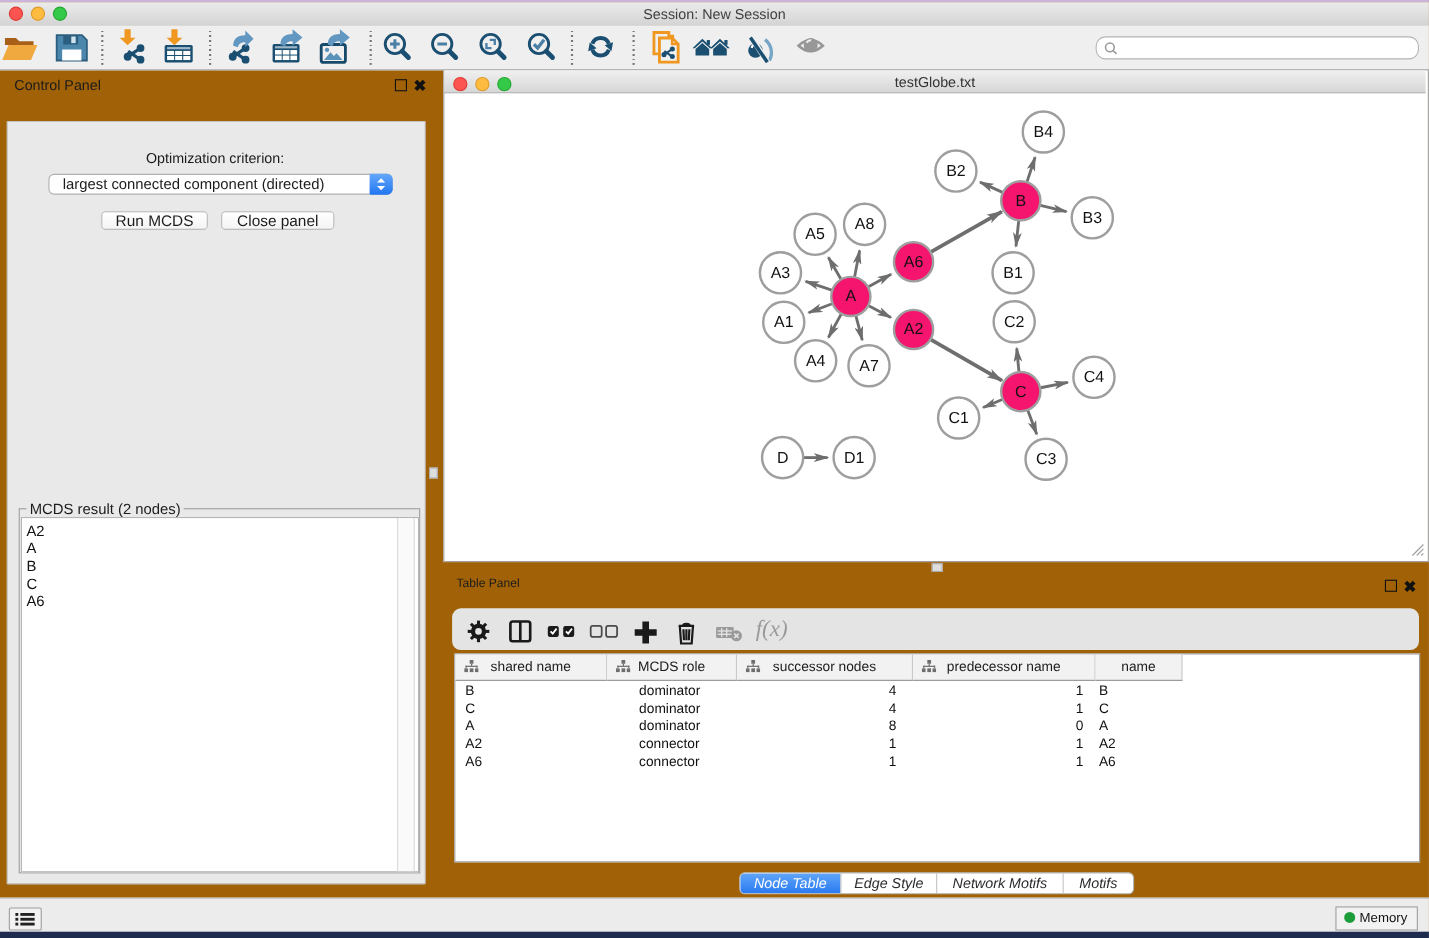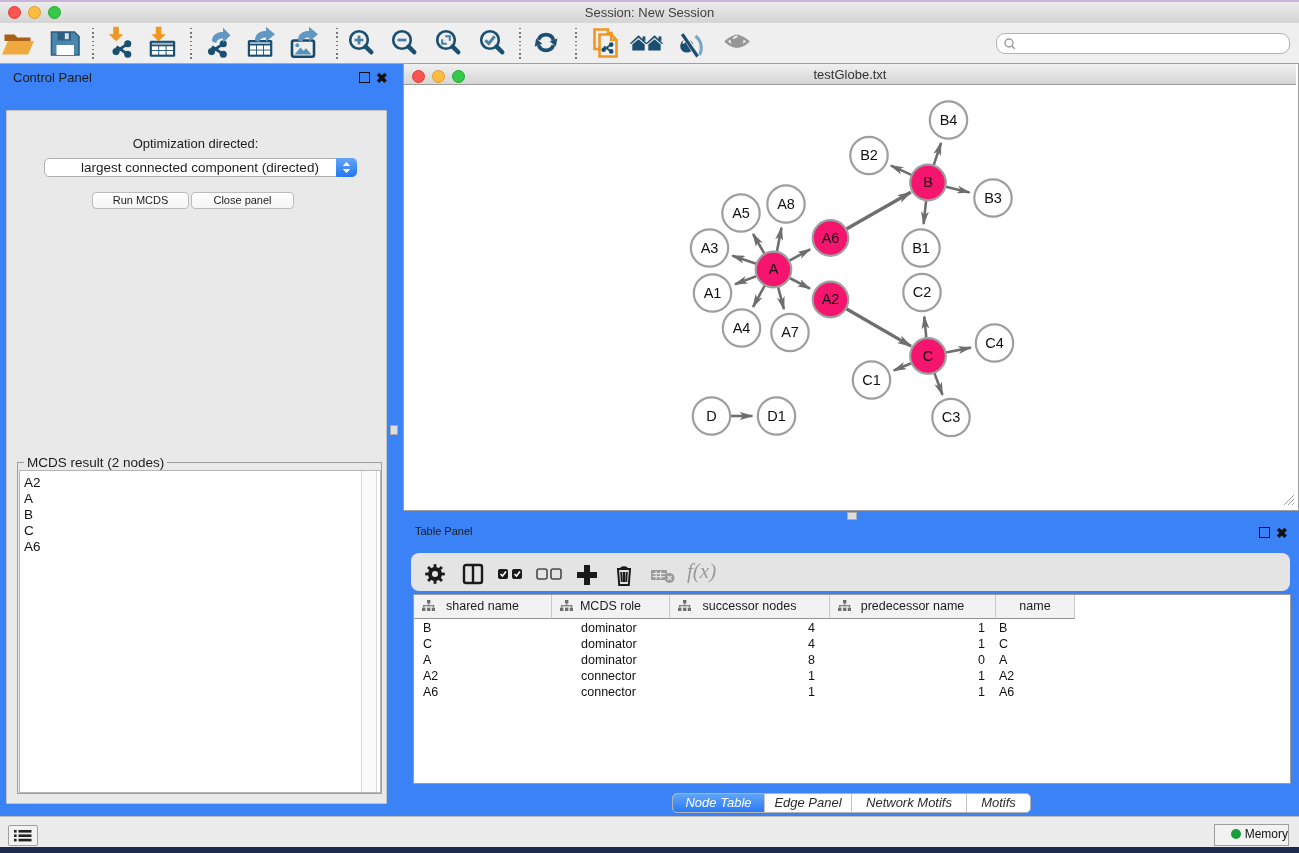--- a/index.html
+++ b/index.html
@@ -1,19 +1,19 @@
 <!DOCTYPE html>
 <html><head><meta charset="utf-8">
 <style>
   html,body{margin:0;padding:0;}
   body{width:1299px;height:853px;overflow:hidden;font-family:"Liberation Sans",sans-serif;background:#cbb3da;-webkit-font-smoothing:antialiased;}
   #app{position:absolute;left:0;top:0;width:1299px;height:853px;}
   .abs{position:absolute;}
   
-  #win{position:absolute;left:0;top:2px;width:1299px;height:845px;background:#3b82f6;}
+  #win{position:absolute;left:0;top:2px;width:1299px;height:845px;background:#a16207;}
   #titlebar{position:absolute;left:0;top:0;width:1299px;height:21px;background:linear-gradient(#ebebeb,#d4d4d4);border-bottom:1px solid #b6b6b6;}
   .tl{position:absolute;top:4px;width:11px;height:11px;border-radius:50%;}
   .t1{left:8px;background:#fc5450;border:0.5px solid #dd3b36;}
   .t2{left:28px;background:#fdbc40;border:0.5px solid #de9c2b;}
   .t3{left:48px;background:#35c94a;border:0.5px solid #24a732;}
   #wtitle{position:absolute;top:3px;left:0;width:100%;text-align:center;font-size:13px;color:#404040;}
   #toolbar{position:absolute;left:0;top:21px;width:1299px;height:40px;background:#efefef;border-bottom:1px solid #a8a8a8;}
   .sep{position:absolute;top:5px;height:31px;width:1.5px;background:repeating-linear-gradient(#777 0 1.5px,rgba(0,0,0,0) 1.5px 4.2px);}
   .tbi{position:absolute;top:2px;}
   #searchbox{position:absolute;left:996px;top:10px;width:292px;height:19px;background:#fff;border:1px solid #b4b4b4;border-radius:9px;}
@@ -22,23 +22,23 @@
   .dockic{position:absolute;width:9px;height:9px;border:1.6px solid #111;}
   .xic{font-size:14px;font-weight:bold;color:#111;line-height:1;}
   #cpPanel{position:absolute;left:6px;top:108px;width:379px;height:692px;background:#e9e9e9;border:1px solid #c4c4c4;border-radius:1px;}
   .seg{position:absolute;display:flex;background:#fff;border:1px solid #b3b3b3;border-radius:5px;height:18px;overflow:hidden;}
   .seg div{font-size:13px;color:#2b2b2b;text-align:center;line-height:18px;border-right:1px solid #c4c4c4;}
   .seg div:last-child{border-right:none;}
   .seg.bt div{line-height:18px;}
   .seg .sel{background:linear-gradient(#60a5f9,#2a7af2);color:#fff;}
   #optlab{position:absolute;left:0;top:134px;width:391px;text-align:center;font-size:13px;color:#1c1c1c;}
   #dropdown{position:absolute;left:44px;top:156px;width:311px;height:17px;background:#fff;border:1px solid #b0b0b0;border-radius:5px;}
-  #dropdown .txt{position:absolute;left:12px;top:1px;font-size:13.5px;color:#1c1c1c;margin-left:24px;}
+  #dropdown .txt{position:absolute;left:12px;top:1px;font-size:13.5px;color:#1c1c1c;}
   #dropdown .step{position:absolute;right:-1px;top:-1px;width:21px;height:19px;background:linear-gradient(#64a7fa,#2276f1);border-radius:1px 5px 5px 1px;}
-  .btn{position:absolute;height:15px;background:linear-gradient(#ffffff,#f4f4f4);border:1px solid #bcbcbc;border-radius:4px;font-size:11px;color:#1c1c1c;text-align:center;line-height:15px;}
+  .btn{position:absolute;height:15px;background:linear-gradient(#ffffff,#f4f4f4);border:1px solid #bcbcbc;border-radius:4px;font-size:14px;color:#1c1c1c;text-align:center;line-height:15px;}
   #fieldset{position:absolute;left:17px;top:460px;width:363px;height:330px;border:1px solid #9f9f9f;}
   #fieldlegend{position:absolute;left:6px;top:-8px;background:#e9e9e9;padding:0 3px;font-size:13.5px;color:#1c1c1c;}
   #mlist{position:absolute;left:1px;top:7px;width:360px;height:321px;background:#fff;border:1px solid #b5b5b5;}
   #mlist .it{position:absolute;left:4px;font-size:13.5px;color:#111;}
   #msb{position:absolute;right:3px;top:0px;width:14px;height:321px;background:#fafafa;border-left:1px solid #d9d9d9;border-right:1px solid #d9d9d9;}
   
   #netwin{position:absolute;left:403px;top:61px;width:894px;height:446px;border:1px solid #9f9f9f;background:#fff;}
   #nettb{position:absolute;left:0;top:0;width:892px;height:20px;background:linear-gradient(#f0f0f0,#d6d6d6);border-bottom:1px solid #9b9b9b;}
   #nettitle{position:absolute;top:3px;left:0;width:100%;text-align:center;font-size:13px;color:#333;}
   #netcanvas{position:absolute;left:1px;top:21px;width:891px;height:422px;background:#fff;}
@@ -50,21 +50,21 @@
   
   #tpTitle{position:absolute;left:415px;top:523px;font-size:11px;color:#1c1c1c;}
   #tptools{position:absolute;left:411px;top:551px;width:879px;height:38px;background:#e4e4e4;border-radius:8px;}
   #ttable{position:absolute;left:413px;top:592px;width:876px;height:188px;background:#fff;border:1px solid #9b9b9b;}
   .th{position:absolute;top:0;height:24px;background:#f2f2f2;border-right:1px solid #c9c9c9;border-bottom:1px solid #939393;box-sizing:border-box;}
   .th .lbl{position:absolute;top:4px;width:100%;text-align:center;font-size:12.5px;color:#1c1c1c;}
   .tr-txt{position:absolute;font-size:12.5px;color:#111;}
   
   #statusbar{position:absolute;left:0;top:814px;width:1299px;height:32px;background:#ececec;border-top:1px solid #bdbdbd;}
   #navy{position:absolute;left:0;top:845px;width:1299px;height:6px;background:#1c2b4e;}
-  #memBtn{position:absolute;left:1214px;top:7px;width:73px;height:20px;background:#f2f2f2;border:1px solid #9e9e9e;font-size:12px;color:#111;text-align:right;}
+  #memBtn{position:absolute;left:1214px;top:7px;width:73px;height:20px;background:#f2f2f2;border:1px solid #9e9e9e;font-size:12px;color:#111;}
   #listBtn{position:absolute;left:8px;top:8px;width:28px;height:19px;background:#f2f2f2;border:1px solid #9e9e9e;border-radius:2px;}
 </style></head><body>
 <div id="app">
 <div id="win">
   <div id="titlebar">
     <div class="tl t1"></div>
         <div class="tl t2"></div>
         <div class="tl t3"></div>
     <div id="wtitle">Session: New Session</div>
   </div>
@@ -206,30 +206,30 @@
           <svg width="16" height="16" style="position:absolute;left:5px;top:2px" viewBox="0 0 16 16">
             <circle cx="7" cy="7" r="4" fill="none" stroke="#9a9a9a" stroke-width="1.4"></circle>
             <line x1="10" y1="10" x2="13" y2="13" stroke="#9a9a9a" stroke-width="1.4"></line>
           </svg>
         </div>
   </div>
   <div id="cpTitle">Control Panel</div>
   <div class="dockic" style="left:359px;top:70px;"></div>
   <div class="xic abs" style="left:376px;top:69px;">✖</div>
   <div id="cpPanel"></div>
-  <div id="optlab">Optimization directed:</div>
+  <div id="optlab">Optimization criterion:</div>
   <div id="dropdown">
         <div class="txt">largest connected component (directed)</div>
     <div class="step"><svg width="21" height="19" viewBox="0 0 21 19">
             <path d="M6.8 8 L10.5 4 L14.2 8 Z" fill="#fff"></path>
             <path d="M6.8 11 L10.5 15 L14.2 11 Z" fill="#fff"></path>
           </svg></div>
   </div>
   <div class="btn" style="left:92px;top:190px;width:95px;">Run MCDS</div>
-  <div class="btn" style="left:191px;top:190px;width:101px;text-align:center;">Close panel</div>
+  <div class="btn" style="left:201px;top:190px;width:101px;text-align:center;">Close panel</div>
   <div id="fieldset">
     <div id="fieldlegend">MCDS result (2 nodes)</div>
     <div id="mlist">
       <div class="it" style="top:4px">A2</div>
       <div class="it" style="top:20px">A</div>
       <div class="it" style="top:36px">B</div>
       <div class="it" style="top:52px">C</div>
       <div class="it" style="top:68px">A6</div>
       <div id="msb"></div>
     </div>
@@ -477,21 +477,21 @@
 <div class="tr-txt" style="left:416px;top:74px;width:155px;text-align:right">1</div>
 <div class="tr-txt" style="left:585px;top:74px">A2</div>
 <div class="tr-txt" style="left:9px;top:90px">A6</div>
 <div class="tr-txt" style="left:167px;top:90px">connector</div>
 <div class="tr-txt" style="left:256px;top:90px;width:145px;text-align:right">1</div>
 <div class="tr-txt" style="left:416px;top:90px;width:155px;text-align:right">1</div>
 <div class="tr-txt" style="left:585px;top:90px">A6</div>
   </div>
   <div class="seg bt" style="left:672px;top:791px;height:18px;font-style:italic;">
     <div class="sel" style="width:91px">Node Table</div>
-        <div style="width:86px">Edge Panel</div>
+        <div style="width:86px">Edge Style</div>
         <div style="width:114px">Network Motifs</div>
         <div style="width:63px">Motifs</div>
   </div>
   <div id="statusbar">
     <div id="listBtn">
           <svg width="20" height="15" viewBox="0 0 20 15" style="position:absolute;left:4px;top:2px">
             <g fill="#222">
               <rect x="1" y="2" width="2.6" height="2.6"></rect>
               <rect x="5.5" y="2" width="13" height="2.6"></rect>
               <rect x="1" y="6.4" width="2.6" height="2.6"></rect>

